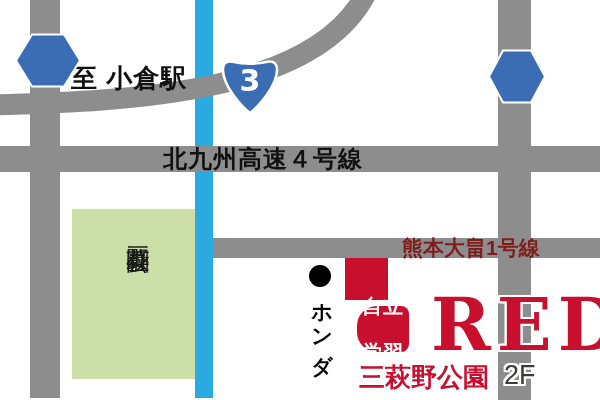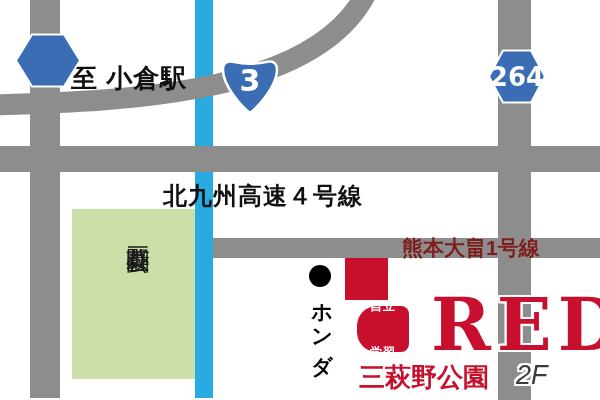--- a/index.html
+++ b/index.html
@@ -14,21 +14,21 @@
   .road-blue{background:#29abe2;}
   .road-left{left:30px;top:0;width:30px;height:398px;}
   .road-right{left:498px;top:0;width:33px;height:400px;}
   .road-blue-v{left:195px;top:0;width:18px;height:398px;}
   .expressway{left:0;top:146px;width:600px;height:26px;}
   .kumamoto{left:213px;top:238px;width:387px;height:20px;}
   #curve-svg{left:0;top:0;width:600px;height:400px;pointer-events:none;}
   
   .expressway-label{
     left:163px;top:146px;height:28px;line-height:26px;
-    font-size:24px;font-weight:600;color:#111;letter-spacing:1px;white-space:nowrap;margin-top:37px;
+    font-size:24px;font-weight:600;color:#111;letter-spacing:1px;white-space:nowrap;
   }
   .kumamoto-label{
     left:402px;top:236px;height:24px;line-height:24px;
     font-size:21px;font-weight:600;color:#7f1d1d;white-space:nowrap;
   }
   
   .park{left:72px;top:209px;width:125px;height:170px;background:#cddfa9;}
   .park-label{
     left:122px;top:228px;
     writing-mode:vertical-rl;text-orientation:upright;
@@ -58,43 +58,42 @@
     left:308px;top:289px;
     writing-mode:vertical-rl;text-orientation:upright;
     font-size:21px;font-weight:600;color:#000;letter-spacing:1px;
   }
   
   .red-square{left:345px;top:258px;width:43px;height:42px;background:#c8102e;}
   .logo-badge{
     left:357px;top:306px;width:52px;height:46px;background:#c8102e;
     border-radius:20px 8px 8px 20px;
     display:flex;flex-direction:column;align-items:center;justify-content:center;
-    color:#fff;font-size:12px;font-weight:bold;line-height:19px;letter-spacing:1px;
+    color:#fff;font-size:20px;font-weight:bold;line-height:19px;letter-spacing:1px;
     box-shadow:0 0 0 2px #fff;
     gap:27px;
   }
   .logo-brand{
     left:431px;top:297px;
     font-family:"DejaVu Serif","Liberation Serif",serif;
     font-size:72px;font-weight:bold;line-height:56px;letter-spacing:6px;color:#c8102e;
     text-shadow:-2px 0 0 #fff,2px 0 0 #fff,0 -2px 0 #fff,0 2px 0 #fff,
                 -2px -2px 0 #fff,2px 2px 0 #fff,-2px 2px 0 #fff,2px -2px 0 #fff;
     white-space:nowrap;
   }
   .classroom-label{
     left:359px;top:360px;font-size:26px;font-weight:bold;color:#c8102e;
     letter-spacing:0;white-space:nowrap;
     text-shadow:-2px 0 0 #fff,2px 0 0 #fff,0 -2px 0 #fff,0 2px 0 #fff,
                 -2px -2px 0 #fff,2px 2px 0 #fff,-2px 2px 0 #fff,2px -2px 0 #fff;
   }
   .floor-label{
-    left:516px;top:360px;font-size:27px;font-weight:500;color:#3d3a39;white-space:nowrap;
+    left:504px;top:360px;font-size:27px;font-weight:500;color:#3d3a39;white-space:nowrap;
     text-shadow:-2px 0 0 #fff,2px 0 0 #fff,0 -2px 0 #fff,0 2px 0 #fff,
                 -2px -2px 0 #fff,2px 2px 0 #fff,-2px 2px 0 #fff,2px -2px 0 #fff;
-    font-style:italic;
   }
 </style>
 </head>
 <body>
 
 <div class="abs park"></div>
 
 <div class="abs road-blue road-blue-v"></div>
 
 <div class="abs road-gray road-left"></div>
@@ -122,21 +121,20 @@
   <svg viewBox="0 0 64 60">
     <path d="M32 57 C 24 51, 5 30, 5 14 C 5 7, 9 4.5, 16 6 C 25 8.2, 39 8.2, 48 6 C 55 4.5, 59 7, 59 14 C 59 30, 40 51, 32 57 Z" fill="#3a6db4" stroke="#ffffff" stroke-width="2.5"></path>
   </svg>
   <span class="num">3</span>
 </div>
 
 <div class="abs shield hex-264">
   <svg viewBox="0 0 58 55">
     <polygon points="1,27.5 15,1.5 43,1.5 57,27.5 43,53.5 15,53.5" fill="#3a6db4" stroke="#ffffff" stroke-width="2"></polygon>
   </svg>
-  <span class="num">264</span>
 </div>
 
 <div class="abs honda-dot"></div>
 <div class="abs honda-label">ホンダ</div>
 
 <div class="abs red-square"></div>
 
 <div class="abs logo-badge">
   <span>自立</span>
   <span>学習</span>

